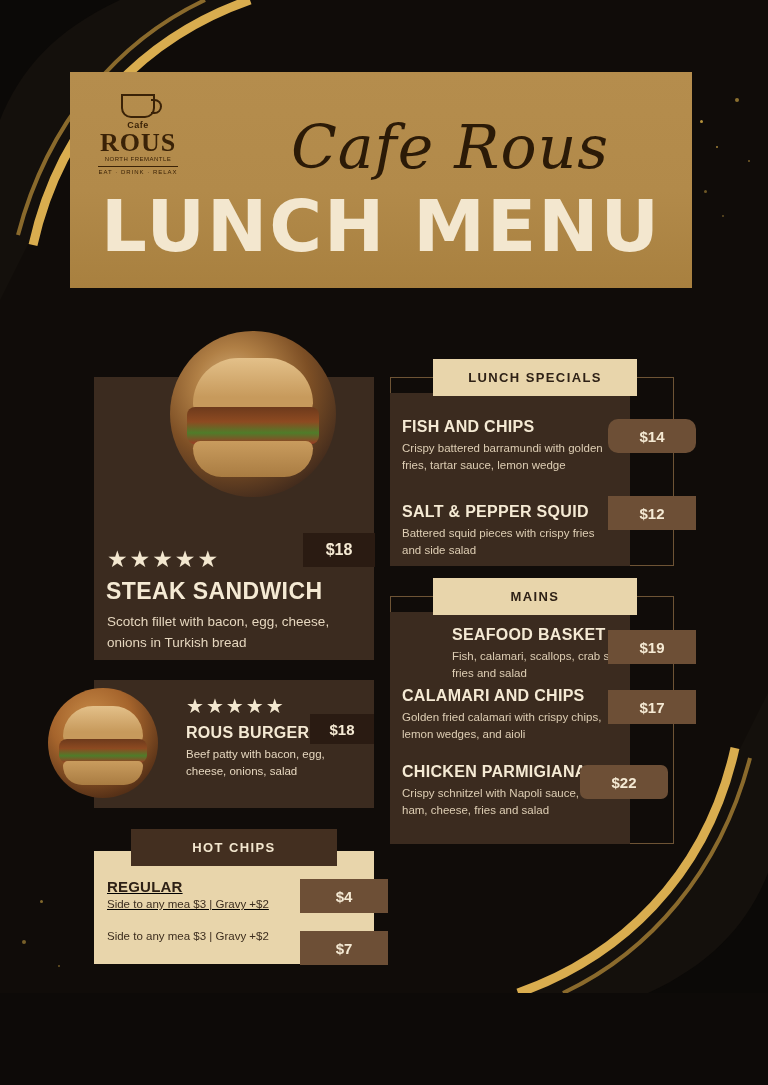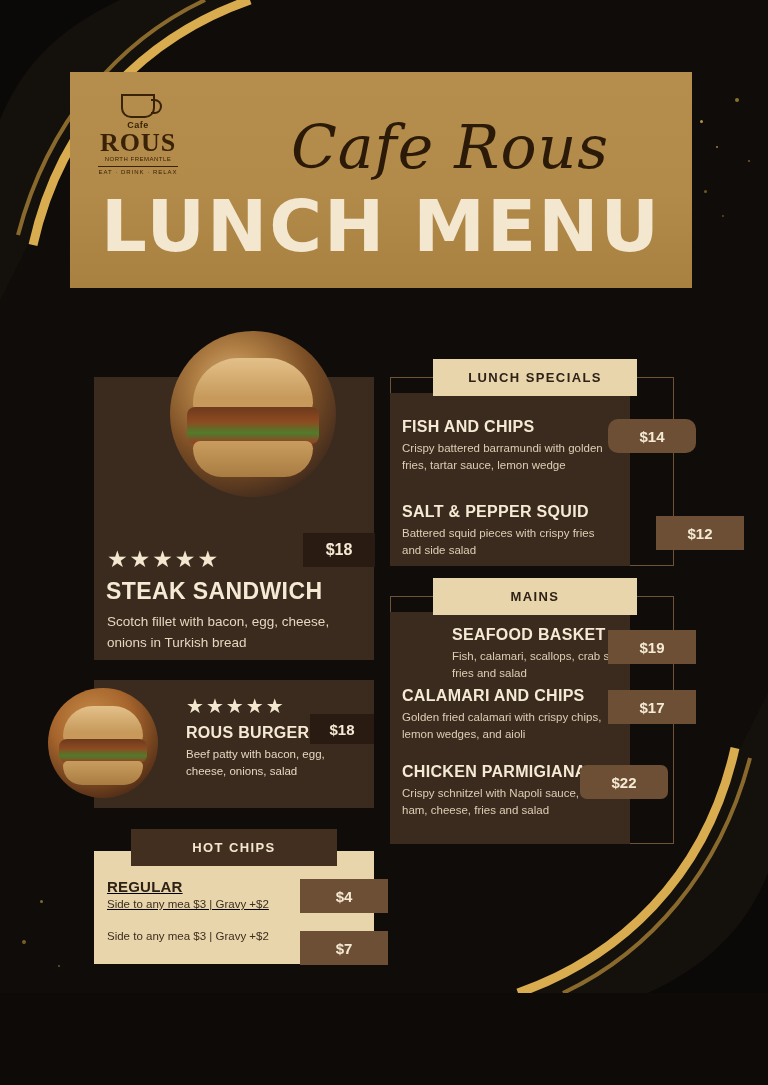--- a/index.html
+++ b/index.html
@@ -271,21 +271,21 @@
   <div class="r-item" style="left:402px;top:418px;width:212px;">
     <div class="r-name">FISH AND CHIPS</div>
     <div class="r-desc">Crispy battered barramundi with golden fries, tartar sauce, lemon wedge</div>
   </div>
   <div class="r-price" style="left:608px;top:419px;border-radius:10px;">$14</div>
 
   <div class="r-item" style="left:402px;top:503px;width:212px;">
     <div class="r-name">SALT &amp; PEPPER SQUID</div>
     <div class="r-desc">Battered squid pieces with crispy fries and side salad</div>
   </div>
-  <div class="r-price" style="left:608px;top:516px;margin-left:48px;">$12</div>
+  <div class="r-price" style="left:608px;top:496px;">$12</div>
 
   <div class="section-outline" style="left:390px;top:596px;width:284px;height:248px;"></div>
   <div style="position:absolute;left:390px;top:612px;width:240px;height:232px;background:#3b2b1f;"></div>
   <div class="section-header" style="left:433px;top:578px;width:204px;">MAINS</div>
 
   <div class="r-item" style="left:412px;top:626px;width:204px;margin-left:40px;">
     <div class="r-name">SEAFOOD BASKET</div>
     <div class="r-desc">Fish, calamari, scallops, crab sticks with fries and salad</div>
   </div>
   <div class="r-price" style="left:608px;top:630px;">$19</div>

